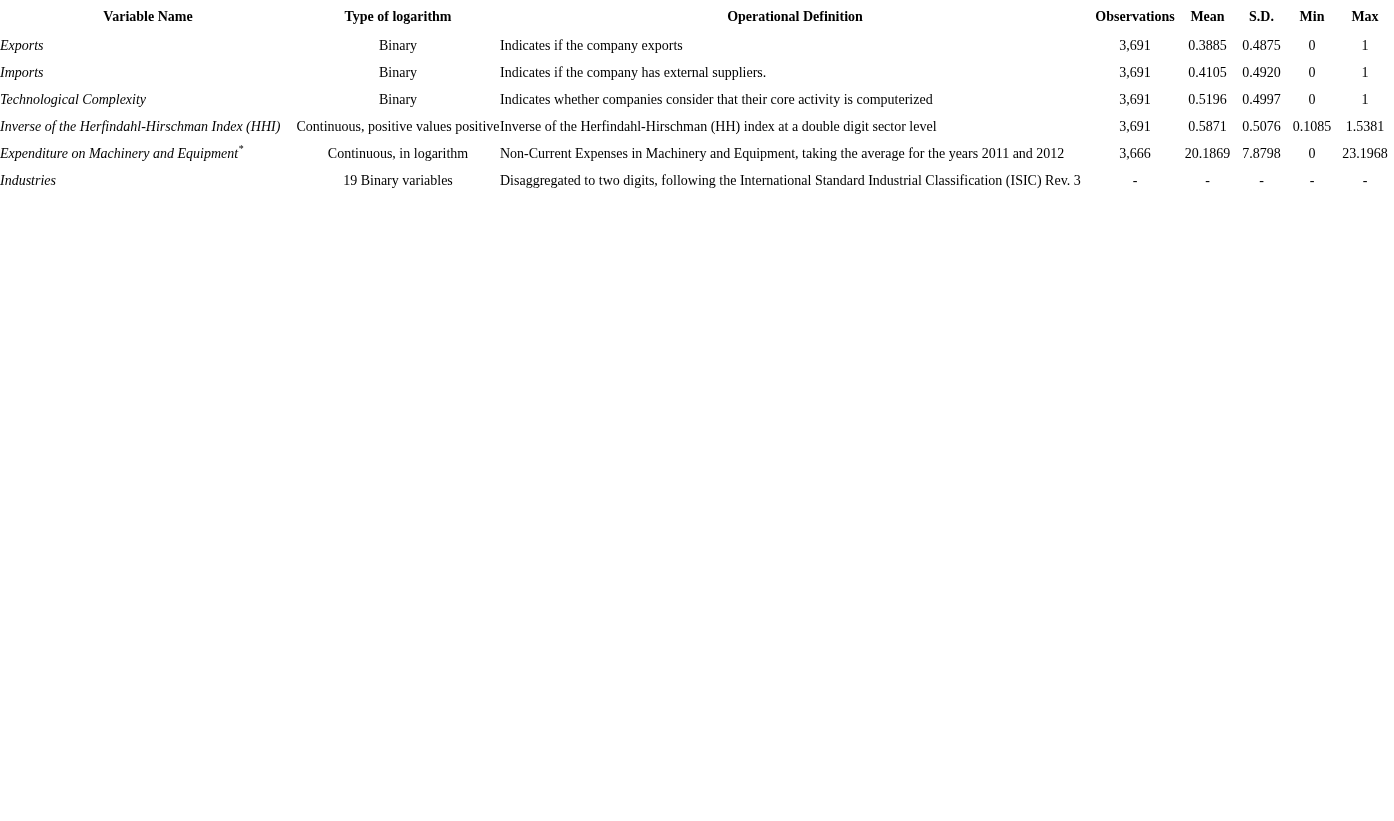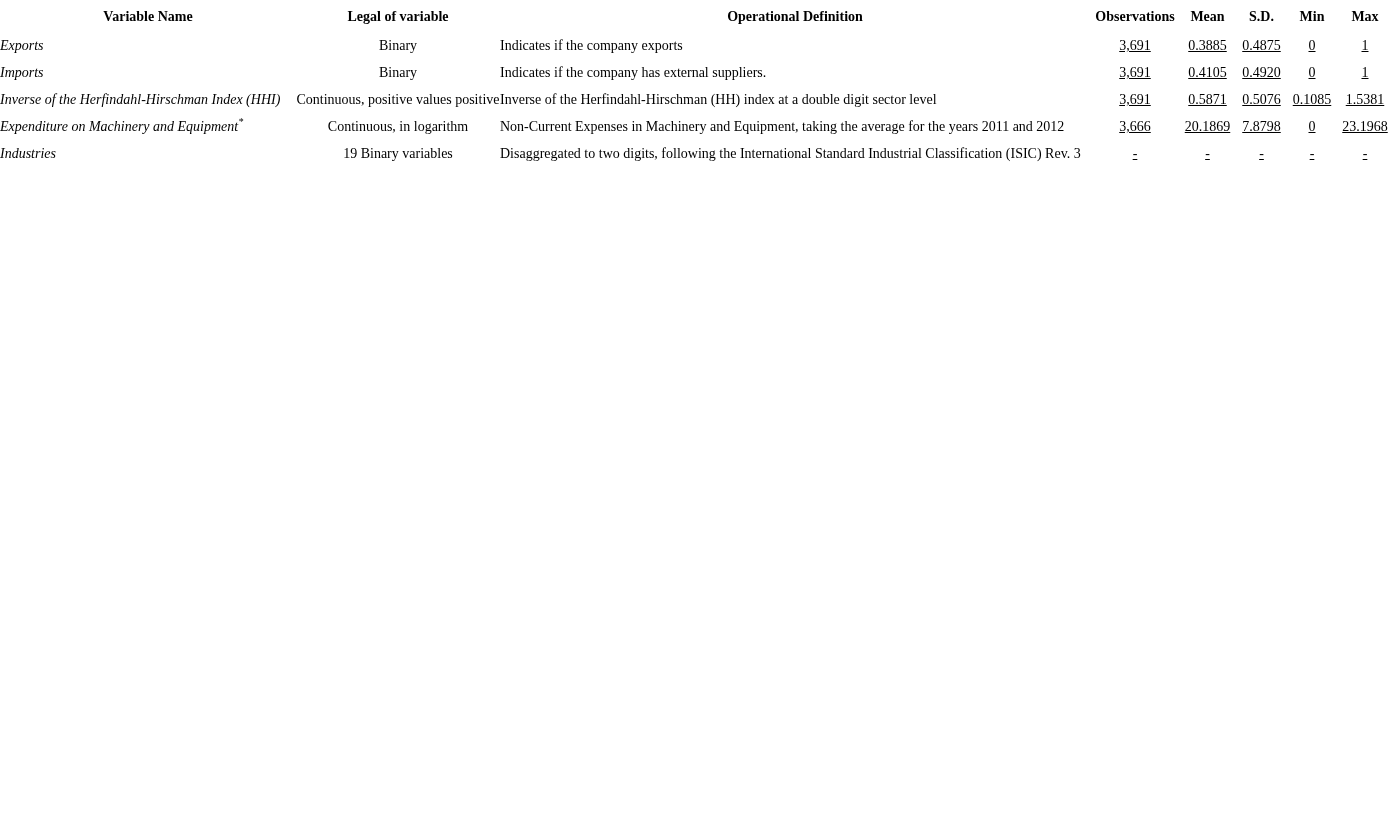--- a/index.html
+++ b/index.html
@@ -35,21 +35,21 @@
     text-align: center;
     height: 31px;
   }
   table.stats td {
     height: 27px;
     font-weight: normal;
   }
   td.col-variable { text-align: left; padding-left: 8px; font-style: italic; }
   td.col-type { text-align: center; }
   td.col-definition { text-align: left; padding-left: 6px; }
-  td.col-num { text-align: center; text-decoration: underline; }
+  td.col-num { text-align: center; }
   sup.var-sup {
     font-size: 10px;
     vertical-align: super;
     line-height: 0;
   }
 </style>
 </head>
 <body>
 
 <div class="page">
@@ -60,21 +60,21 @@
       <col style="width:590px">
       <col style="width:90px">
       <col style="width:55px">
       <col style="width:53px">
       <col style="width:48px">
       <col style="width:58px">
     </colgroup>
     <thead>
       <tr>
         <th>Variable Name</th>
-        <th>Legal of variable</th>
+        <th>Type of logarithm</th>
         <th>Operational Definition</th>
         <th>Observations</th>
         <th>Mean</th>
         <th>S.D.</th>
         <th>Min</th>
         <th>Max</th>
       </tr>
     </thead>
     <tbody>
         <tr>
@@ -87,20 +87,30 @@
           <td class="col-num">0</td>
           <td class="col-num">1</td>
         </tr>
         <tr>
           <td class="col-variable">Imports</td>
           <td class="col-type">Binary</td>
           <td class="col-definition">Indicates if the company has external suppliers.</td>
           <td class="col-num">3,691</td>
           <td class="col-num">0.4105</td>
           <td class="col-num">0.4920</td>
+          <td class="col-num">0</td>
+          <td class="col-num">1</td>
+        </tr>
+        <tr>
+          <td class="col-variable">Technological Complexity</td>
+          <td class="col-type">Binary</td>
+          <td class="col-definition">Indicates whether companies consider that their core activity is computerized</td>
+          <td class="col-num">3,691</td>
+          <td class="col-num">0.5196</td>
+          <td class="col-num">0.4997</td>
           <td class="col-num">0</td>
           <td class="col-num">1</td>
         </tr>
         <tr>
           <td class="col-variable">Inverse of the Herfindahl-Hirschman Index (HHI)</td>
           <td class="col-type">Continuous, positive values positive</td>
           <td class="col-definition">Inverse of the Herfindahl-Hirschman (HH) index at a double digit sector level</td>
           <td class="col-num">3,691</td>
           <td class="col-num">0.5871</td>
           <td class="col-num">0.5076</td>

